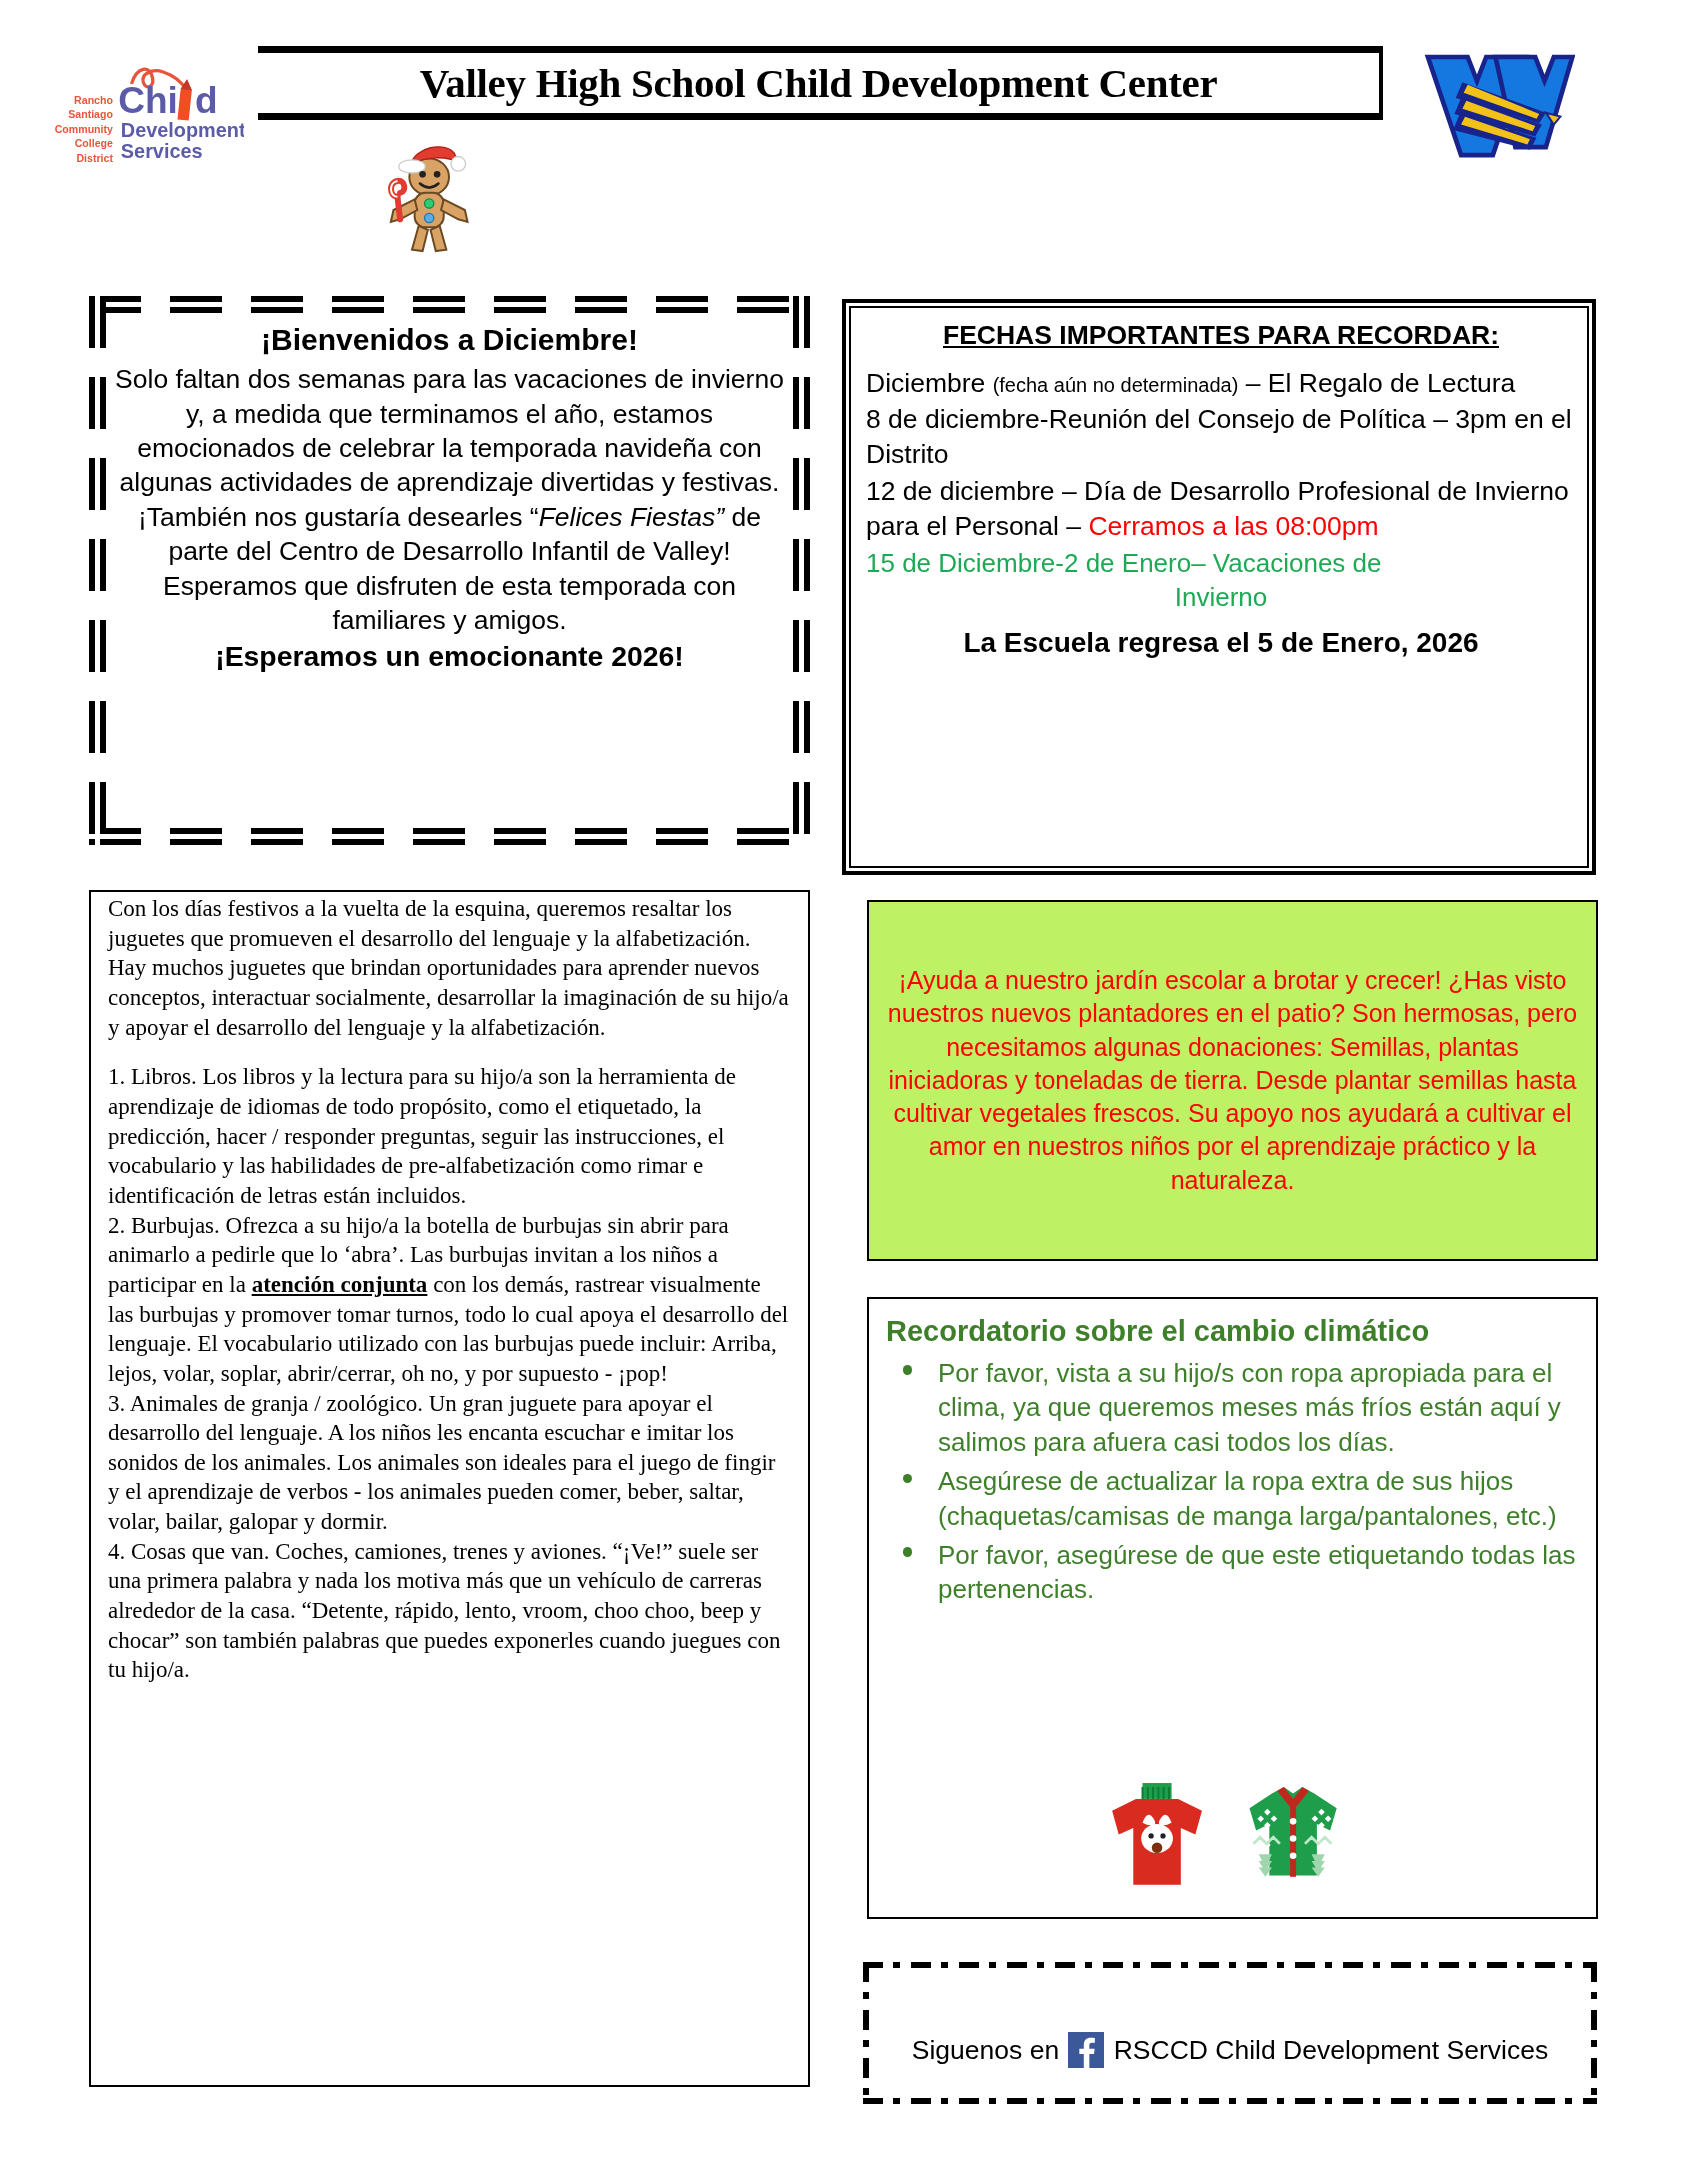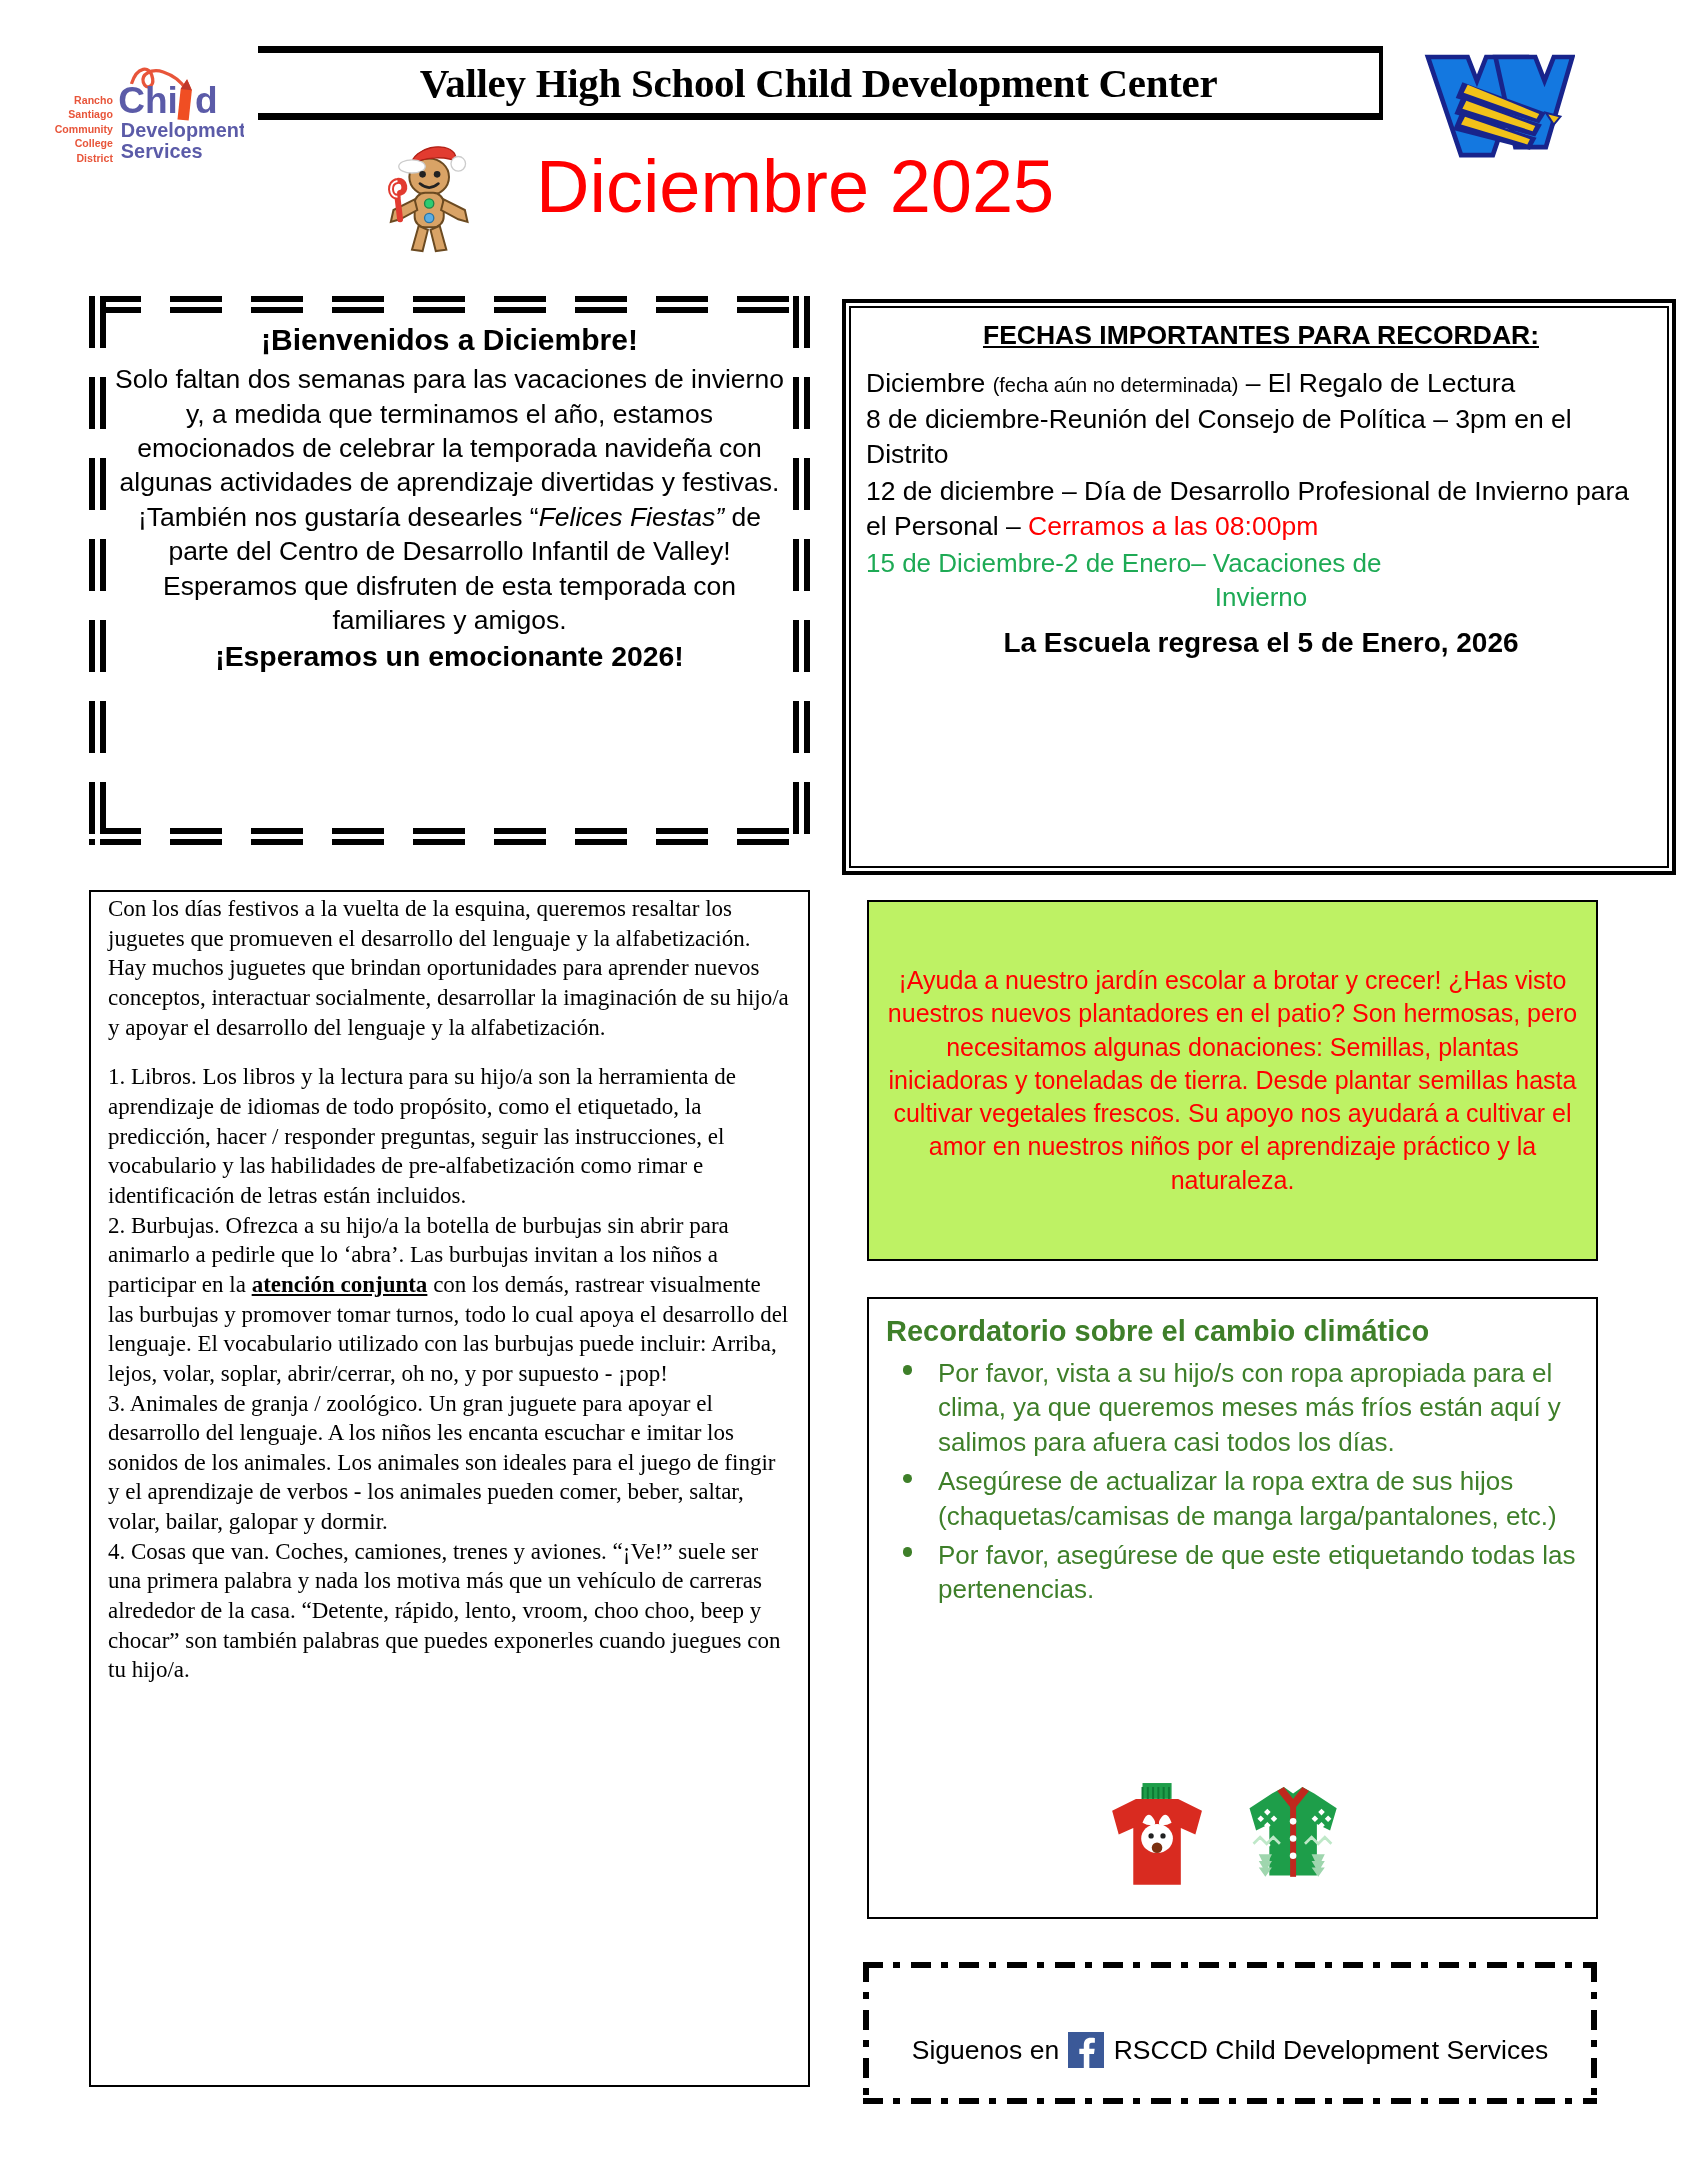--- a/index.html
+++ b/index.html
@@ -40,21 +40,21 @@
   .wb-left{left:0;}
   .wb-right{right:0;}
   .wb-left::after,.wb-right::after{content:"";position:absolute;top:0;left:6px;width:4.6px;height:100%;background:#fff;}
   .welcome-inner{position:absolute;left:22.5px;right:22.5px;top:26.5px;text-align:center;}
   .welcome-head{font-size:30px;font-weight:bold;line-height:1.1;margin-bottom:6.6px;}
   .welcome-body{font-size:26.5px;line-height:1.30;}
   .welcome-body .it{font-style:italic;}
   .welcome-foot{font-size:28.4px;font-weight:bold;margin-top:2.6px;}
 
   
-  .dates{position:absolute;left:842px;top:299px;width:834px;height:576px;
+  .dates{position:absolute;left:842px;top:299px;width:754px;height:576px;
      border:4.6px solid #000;box-sizing:border-box;background:#fff;}
   .dates::before{content:"";position:absolute;left:2.6px;top:2.6px;right:2.6px;bottom:2.6px;border:2.6px solid #000;}
   .dates-inner{position:absolute;left:20px;right:16px;top:17px;}
   .dates-head{font-size:26.5px;font-weight:bold;text-decoration:underline;text-align:center;
      letter-spacing:0px;margin-bottom:14.6px;}
   .dates-line{font-size:26.5px;line-height:1.33;margin-bottom:1.3px;}
   .sm{font-size:20px;}
   .red{color:#FF0000;}
   .dates-green{font-size:26px;line-height:1.33;color:#1EAA55;}
   .dates-green .ctr{display:block;text-align:center;}
@@ -171,21 +171,20 @@
           <circle cx="78" cy="58" r="5" fill="#222"></circle>
           <circle cx="100" cy="58" r="5" fill="#222"></circle>
           <path d="M74 72 Q88 84 102 72" fill="none" stroke="#222" stroke-width="4" stroke-linecap="round"></path>
           <circle cx="88" cy="102" r="7" fill="#2ECC71" stroke="#1E8449" stroke-width="2"></circle>
           <circle cx="88" cy="124" r="7" fill="#5DADE2" stroke="#2874A6" stroke-width="2"></circle>
           <path d="M40 92 C28 92, 26 70, 40 68 C52 66, 54 84, 44 86" fill="none" stroke="#E23B30" stroke-width="9" stroke-linecap="round"></path>
           <path d="M40 92 L44 126" stroke="#E23B30" stroke-width="9" stroke-linecap="round"></path>
           <path d="M40 92 C28 92, 26 70, 40 68" fill="none" stroke="#fff" stroke-width="3"></path>
         </svg>
       </div>
-      <div class="month-title">Diciembre 2025</div>
     </div>
   </div>
 
   <div class="welcome">
     <div class="wb-top"></div>
     <div class="wb-bottom"></div>
     <div class="wb-left"></div>
     <div class="wb-right"></div>
     <div class="welcome-inner">
       <div class="welcome-head">¡Bienvenidos a Diciembre!</div>

